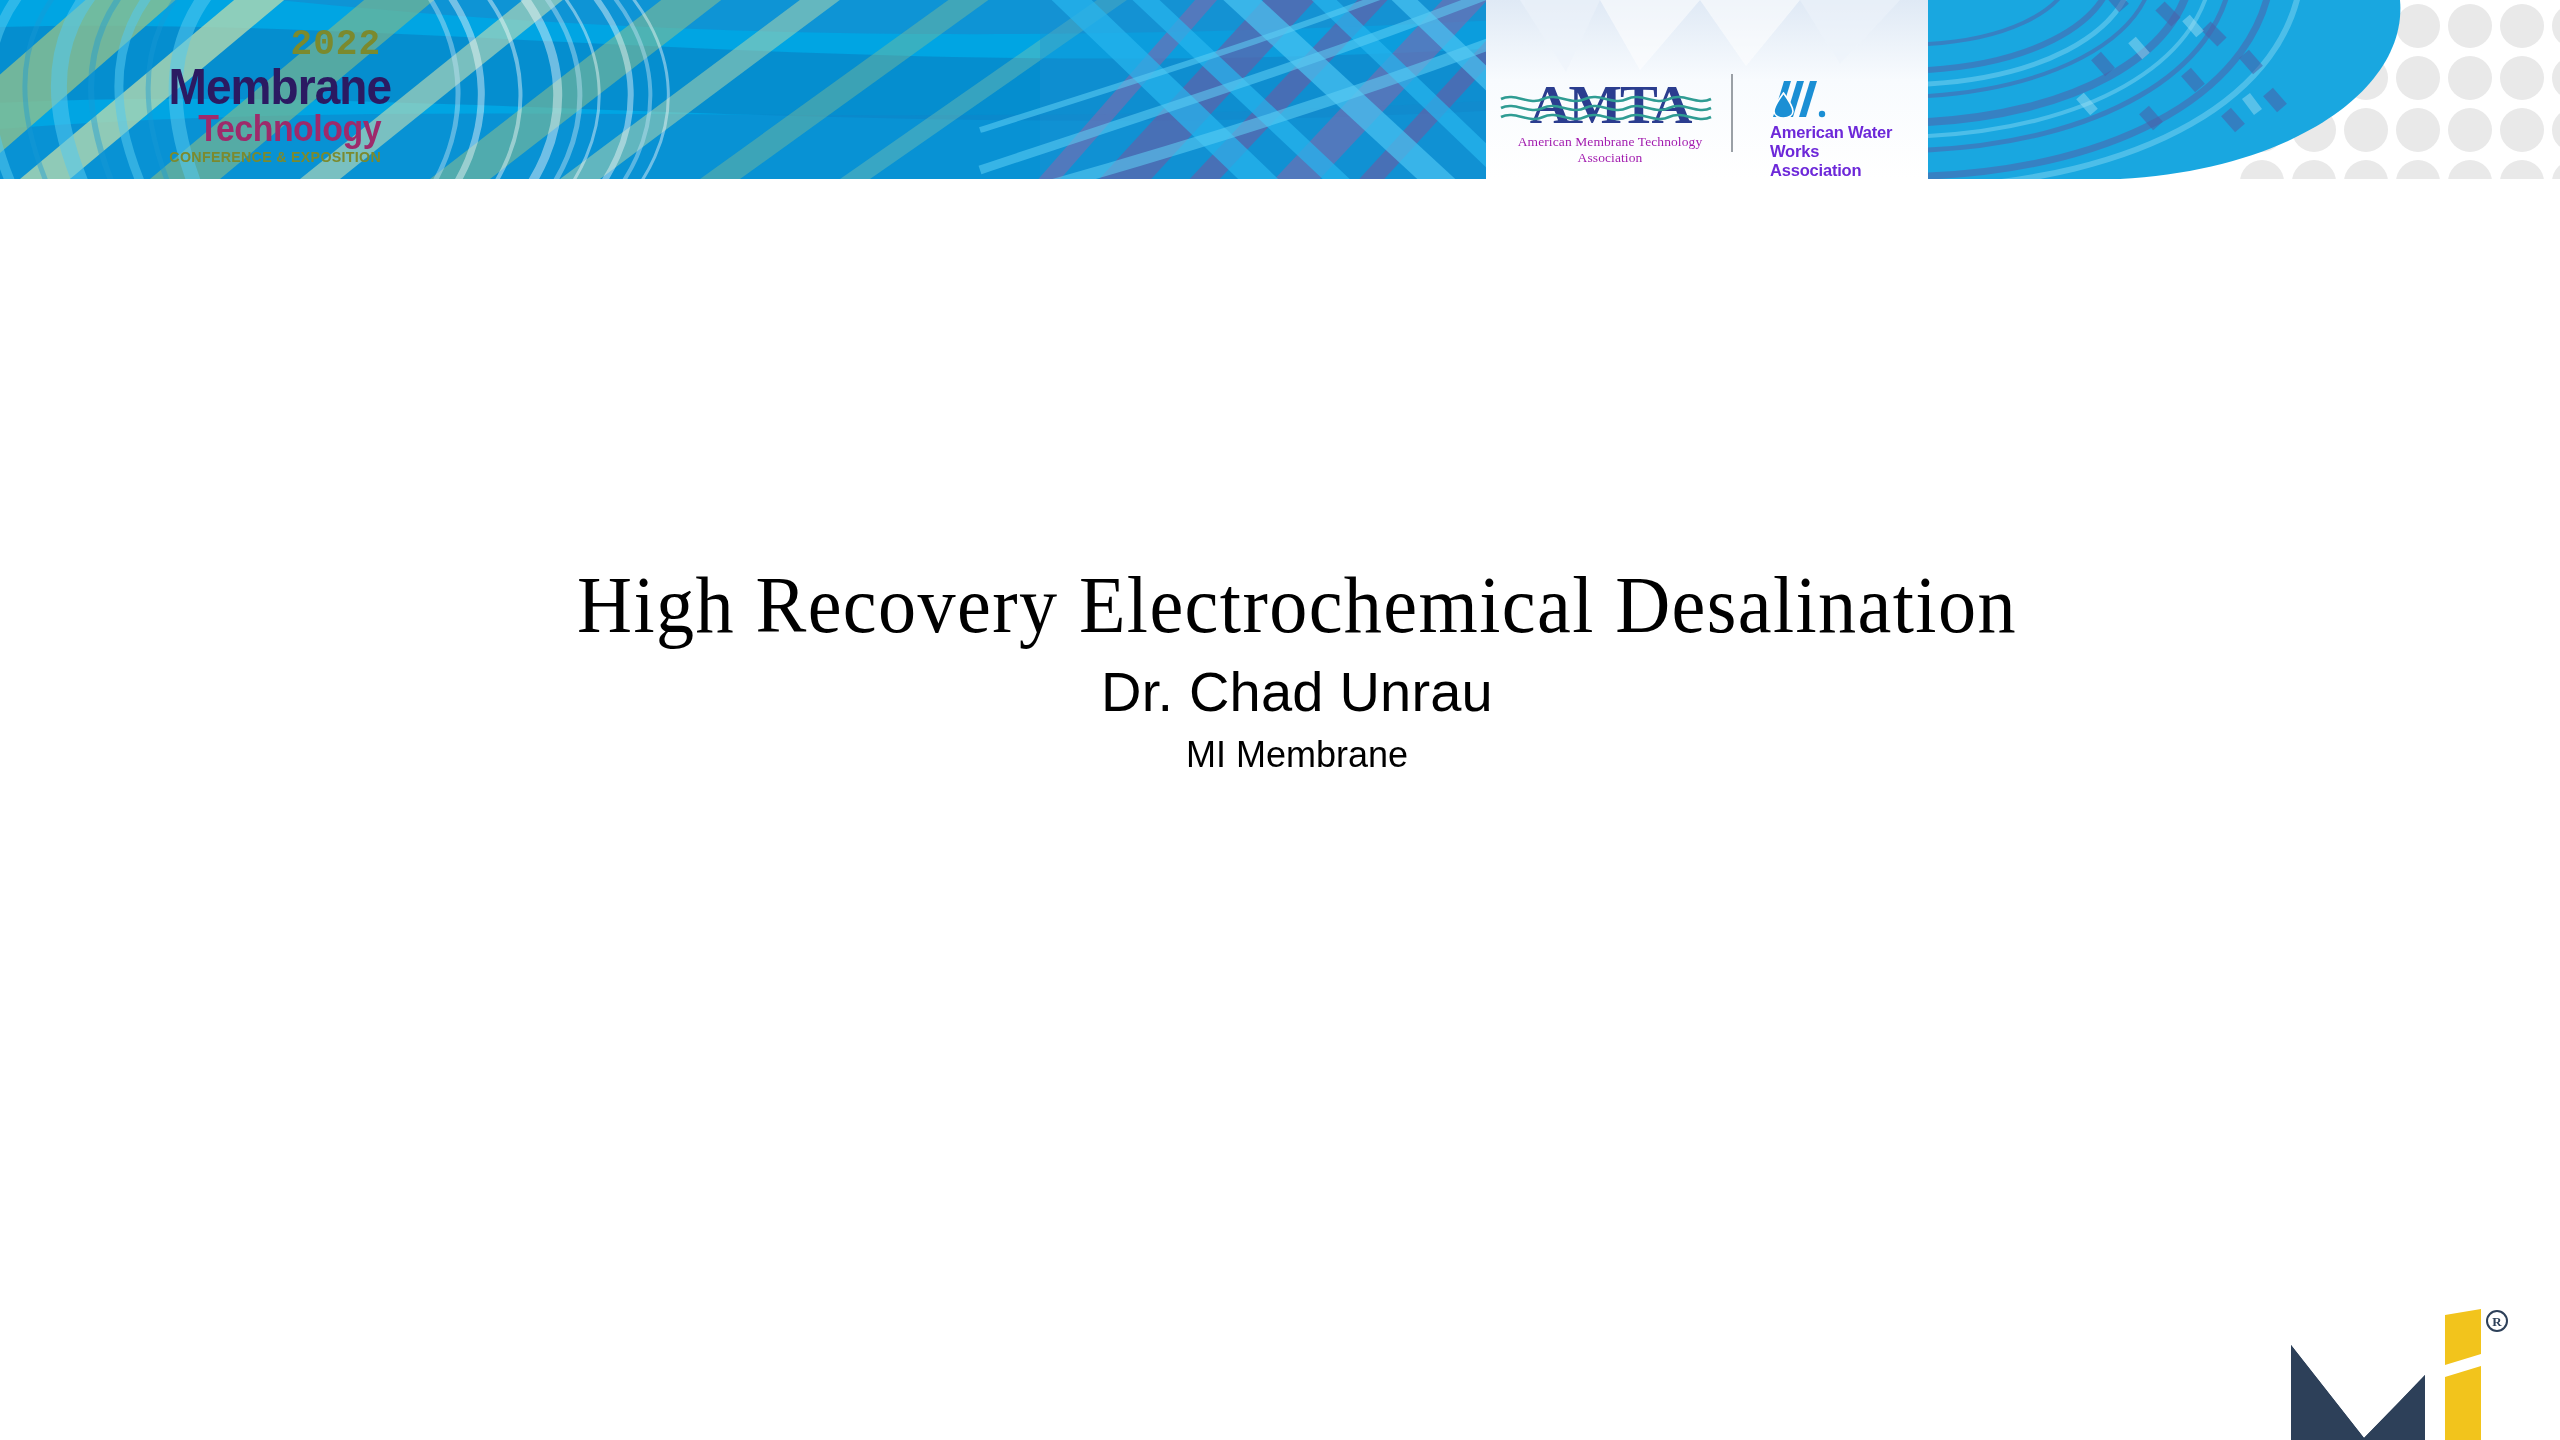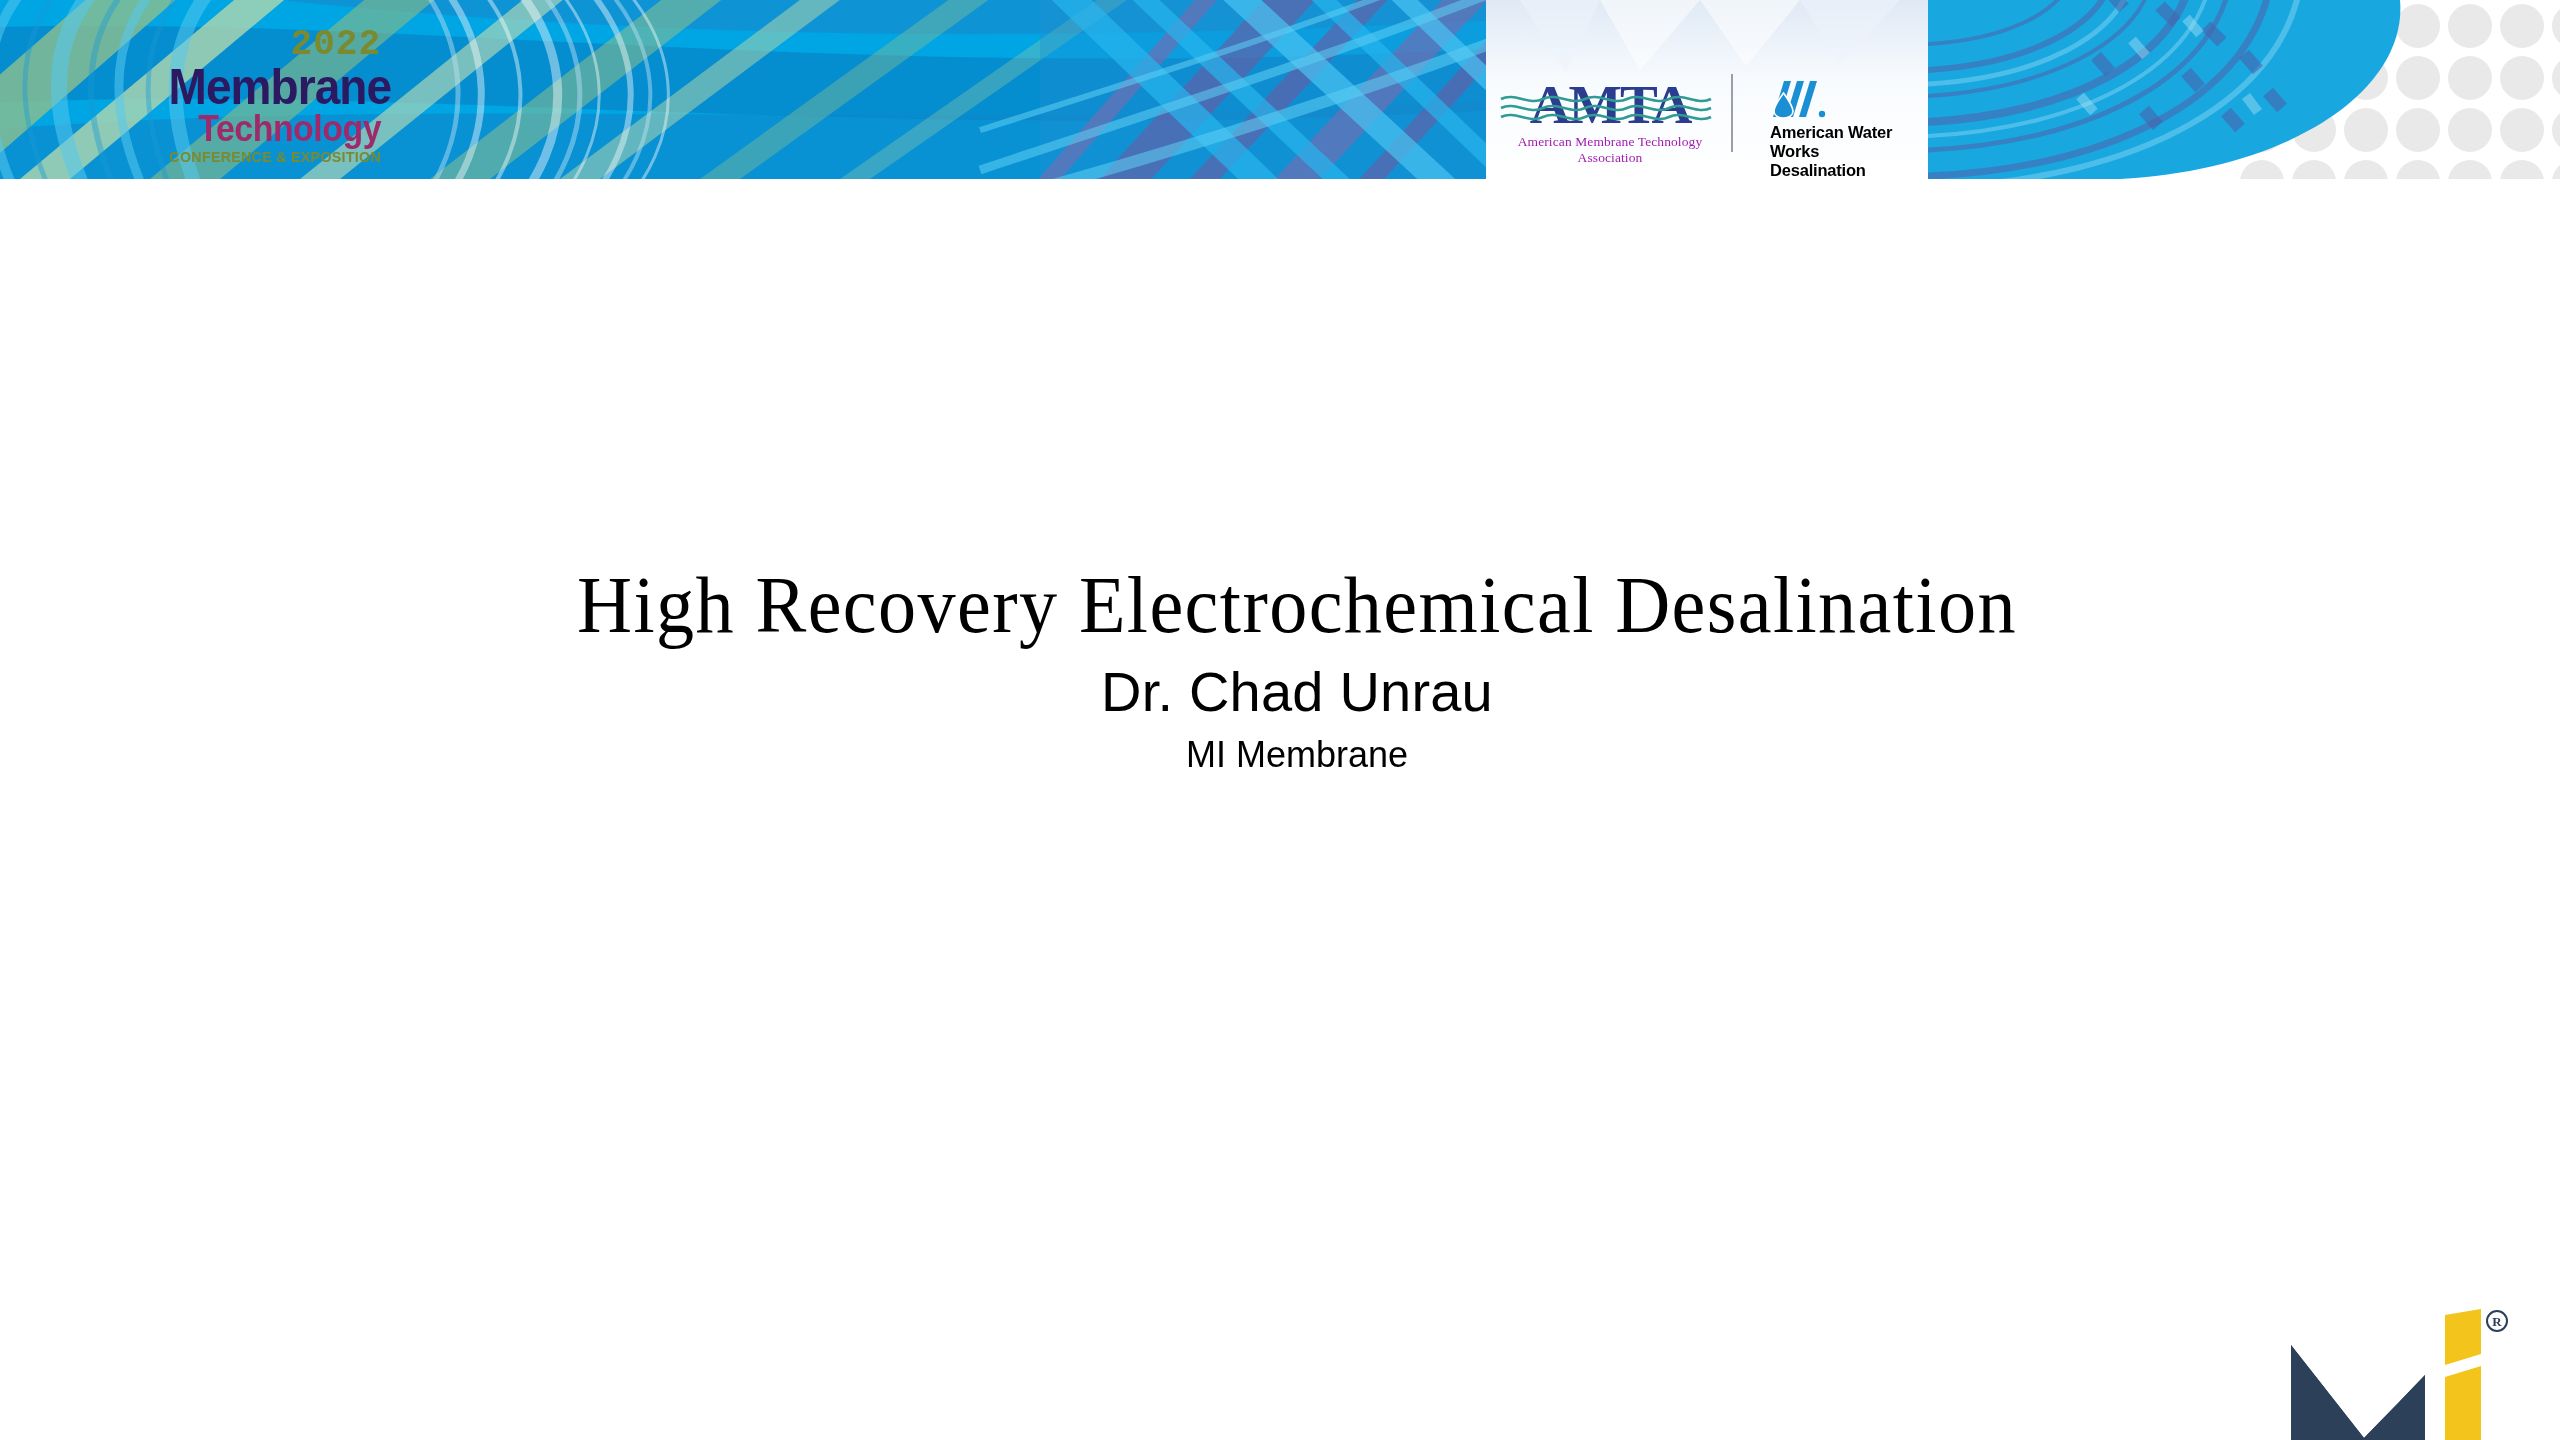--- a/index.html
+++ b/index.html
@@ -141,21 +141,21 @@
   }
   #awwa-mark {
     width: 72px;
     height: 38px;
     display: block;
   }
   #awwa-name {
     font-family: "Liberation Sans", sans-serif;
     font-weight: bold;
     font-size: 16.5px;
-    color: #000000;
+    color: #6d28d9;
     line-height: 19px;
     margin-top: 5px;
     letter-spacing: -0.2px;
   }
 
   
   #slide-body {
     position: absolute;
     left: 0;
     top: 179px;
@@ -382,21 +382,21 @@
         <path d="M 14,1 L 21,1 L 10,37 L 3,37 Z"></path>
         <path d="M 27,1 L 34,1 L 23,37 L 16,37 Z"></path>
         <path d="M 40,1 L 47,1 L 36,37 L 29,37 Z"></path>
         <circle cx="52" cy="34" r="3.2"></circle>
       </g>
       <path d="M 13.5,13 C 7,22 4,27 4,31.2 C 4,35.2 8.2,38 13.5,38 C 18.8,38 23,35.2 23,31.2 C 23,27 20,22 13.5,13 Z" fill="#1b8fd4"></path>
       <path d="M 13.5,13 C 7,22 4,27 4,31.2 C 4,35.2 8.2,38 13.5,38 C 18.8,38 23,35.2 23,31.2 C 23,27 20,22 13.5,13 Z" fill="#1b8fd4" stroke="#ffffff" stroke-width="1.6"></path>
     </svg>
     <div id="awwa-name">
       <span>American Water Works</span><br>
-      <span>Desalination</span>
+      <span>Association</span>
     </div>
   </div>
 
 </div>
 
 <div id="slide-body">
 
   <div id="title-block">
     <div id="slide-title">High Recovery Electrochemical Desalination</div>
     <div id="slide-presenter">Dr. Chad Unrau</div>

